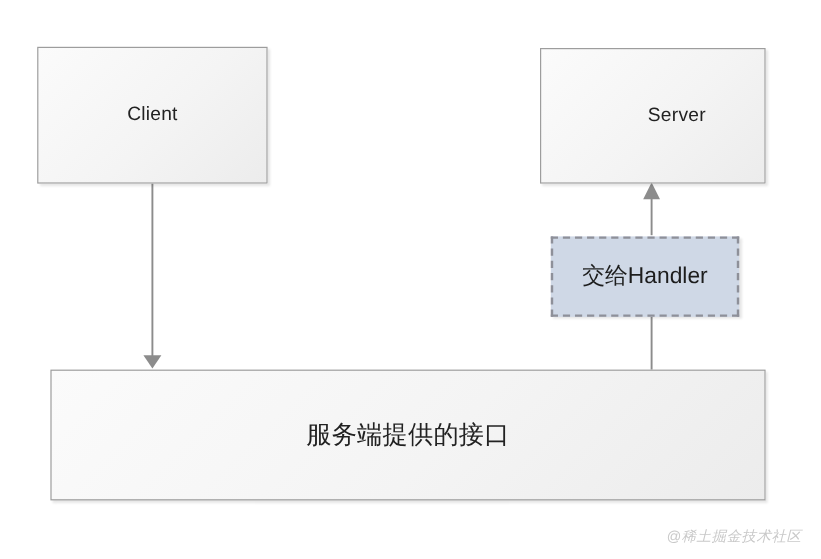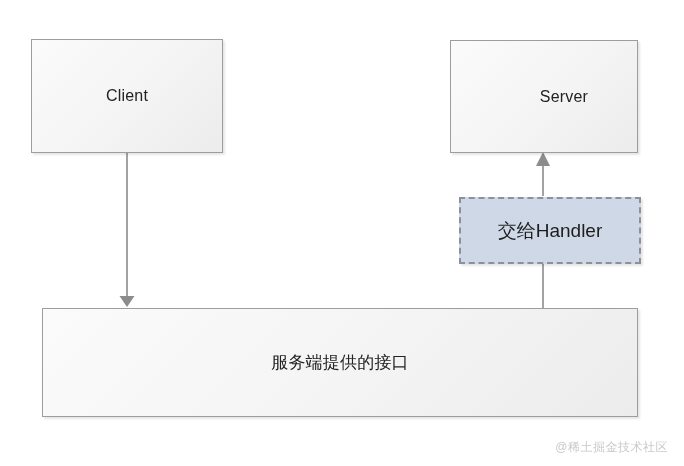--- a/index.html
+++ b/index.html
@@ -54,30 +54,30 @@
     height: 113px;
     padding-left: 40px;
   }
   #interface-node {
     left: 42px;
     top: 308px;
     width: 596px;
     height: 109px;
   }
   #interface-node .label {
-    font-size: 17px;
+    font-size: 21px;
   }
 
   
   #handler-node {
     position: absolute;
     box-sizing: border-box;
     left: 459px;
     top: 197px;
-    width: 182px;
+    width: 157px;
     height: 67px;
     display: flex;
     align-items: center;
     justify-content: center;
     background: #cfd8e6;
     border: 2px dashed #8e9099;
     box-shadow: 2px 2px 2px rgba(0,0,0,0.10);
   }
   #handler-node .label {
     font-size: 19px;
@@ -98,20 +98,21 @@
 
   
   #watermark {
     position: absolute;
     right: 16px;
     bottom: 10px;
     font-size: 12px;
     color: #c9c9c9;
     letter-spacing: 0.5px;
     user-select: none;
+    font-style: italic;
   }
 </style>
 </head>
 <body>
 
 <div id="canvas">
 
   <svg class="connector" viewBox="0 0 684 466" width="684" height="466" xmlns="http://www.w3.org/2000/svg">
     <defs>
       <marker id="arrow-down" markerWidth="10" markerHeight="10" refX="5" refY="9" orient="auto" markerUnits="userSpaceOnUse">

